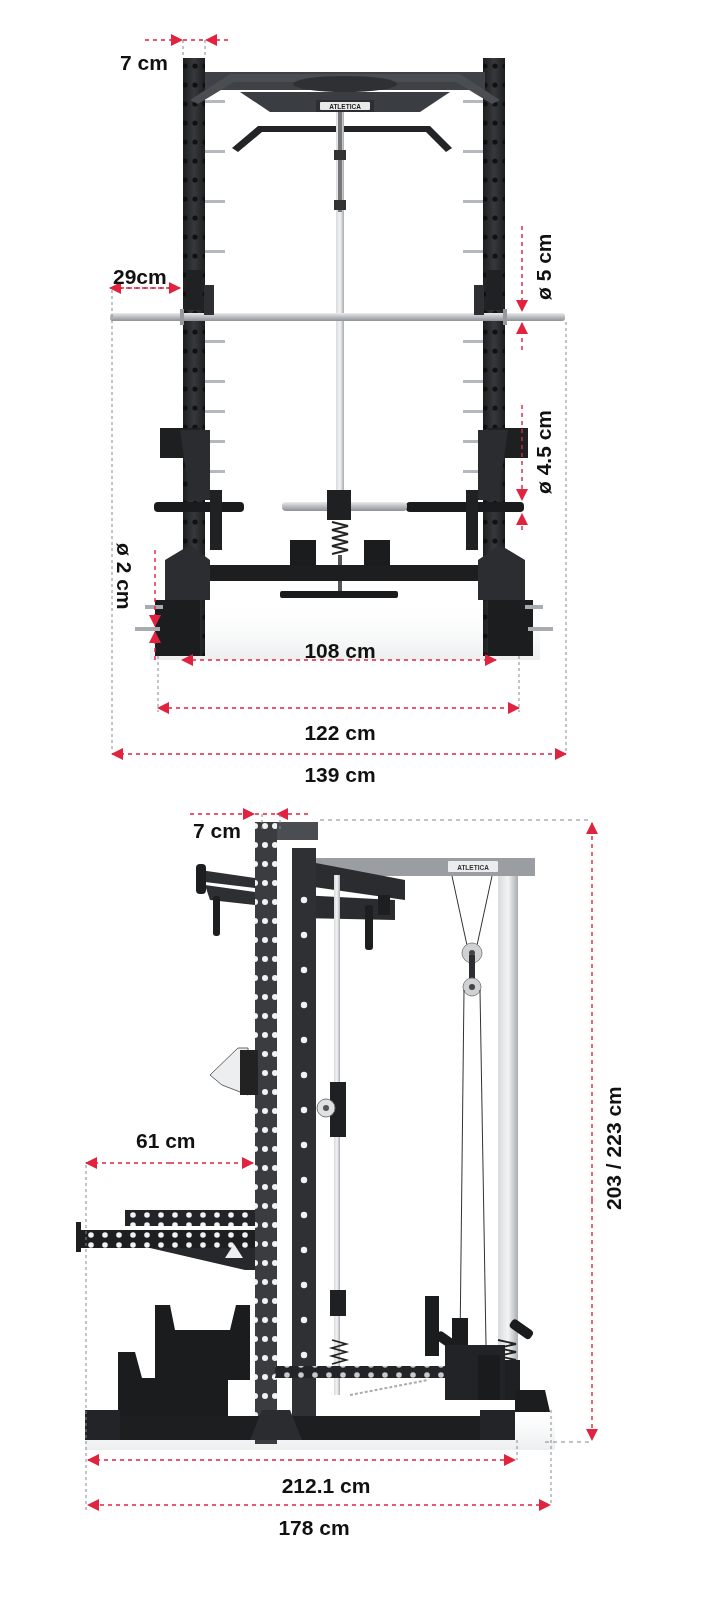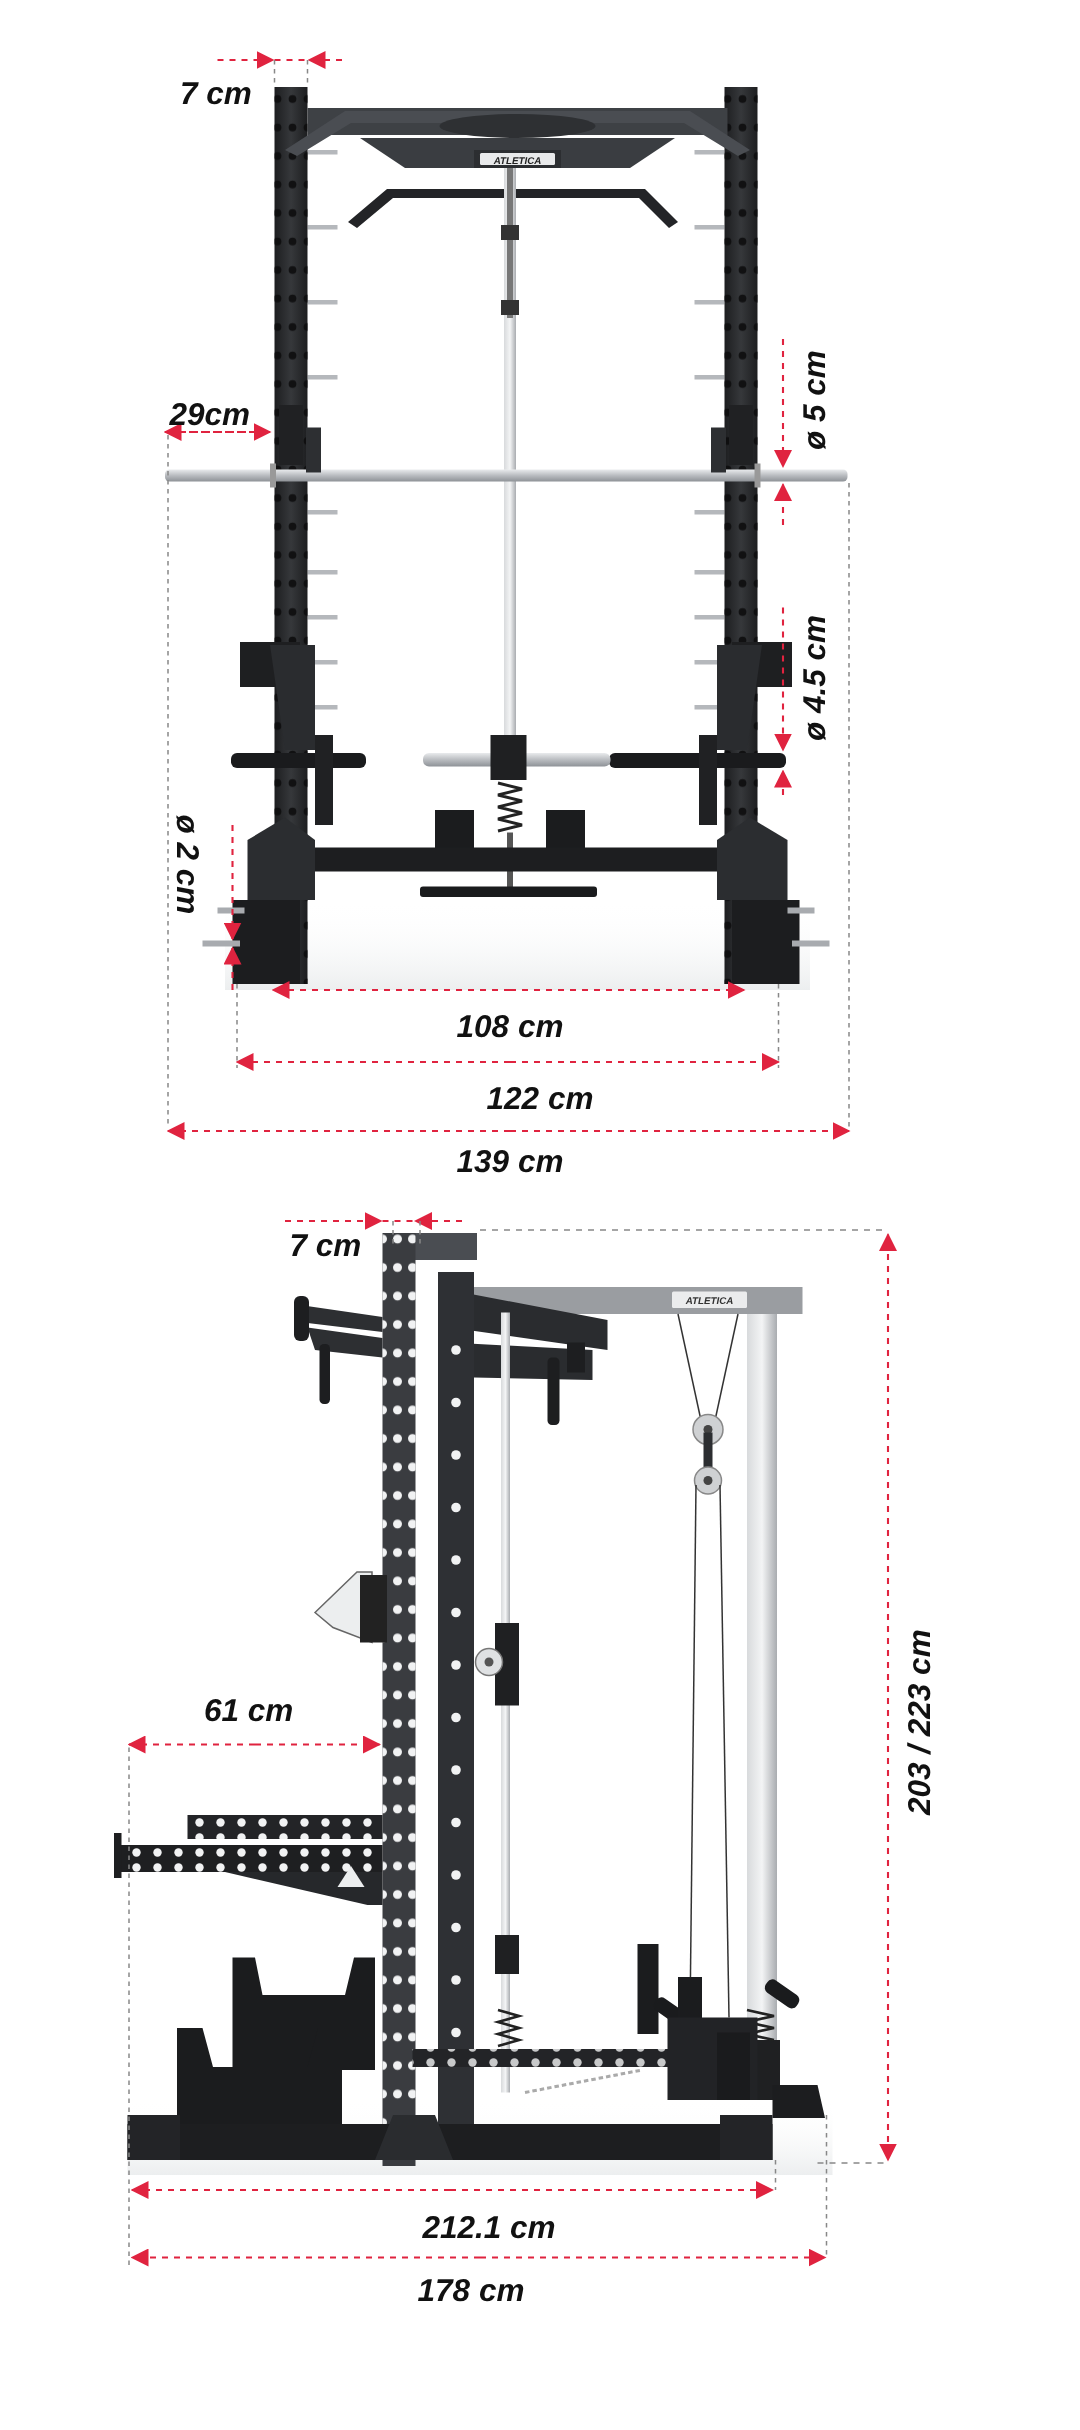--- a/index.html
+++ b/index.html
@@ -1,18 +1,18 @@
 <!DOCTYPE html>
 <html><head>
 <meta charset="utf-8">
 <style>
   html, body { margin: 0; padding: 0; background: #ffffff; }
   body { width: 720px; height: 1620px; position: relative; overflow: hidden;
          font-family: "Liberation Sans", "DejaVu Sans", sans-serif; }
-  #stage { position: absolute; left: 0; top: 0; width: 720px; height: 1620px; font-style: italic; }
+  #stage { position: absolute; left: 0; top: 0; width: 720px; height: 1620px; }
   .lbl { position: absolute; font-weight: bold; color: #111111; font-size: 21px;
          white-space: nowrap; line-height: 1; font-family: "Liberation Sans", "DejaVu Sans", sans-serif; }
   .lbl.c { transform: translateX(-50%); }
   .lbl.v { transform-origin: 0 0; transform: rotate(-90deg); }
   svg text { font-family: "Liberation Sans", "DejaVu Sans", sans-serif; }
 </style>
 </head>
 <body>
 
 <div id="stage">
@@ -299,22 +299,22 @@
       <line x1="551" y1="1410" x2="551" y2="1505" stroke="#888" stroke-width="1" stroke-dasharray="3,3"></line>
     </g>
   </svg>
 
   
   <div class="lbl" style="left:120px; top:52px;">7 cm</div>
   <div class="lbl" style="left:113px; top:266px;">29cm</div>
   <div class="lbl v" style="left:533px; top:300px;">ø 5 cm</div>
   <div class="lbl v" style="left:533px; top:494px;">ø 4.5 cm</div>
   <div class="lbl v" style="left:115px; top:620px; transform: rotate(90deg); transform-origin: 0 0; left:135px; top:543px;">ø 2 cm</div>
-  <div class="lbl c" style="left:340px; top:674px;">108 cm</div>
-  <div class="lbl c" style="left:340px; top:722px;margin-left:20px;">122 cm</div>
+  <div class="lbl c" style="left:340px; top:640px;">108 cm</div>
+  <div class="lbl c" style="left:340px; top:722px;">122 cm</div>
   <div class="lbl c" style="left:340px; top:764px;">139 cm</div>
 
   
   <div class="lbl" style="left:193px; top:820px;">7 cm</div>
   <div class="lbl" style="left:136px; top:1130px;">61 cm</div>
   <div class="lbl v" style="left:603px; top:1210px;">203 / 223 cm</div>
   <div class="lbl c" style="left:326px; top:1475px;">212.1 cm</div>
   <div class="lbl c" style="left:314px; top:1517px;">178 cm</div>
 
 </div>

